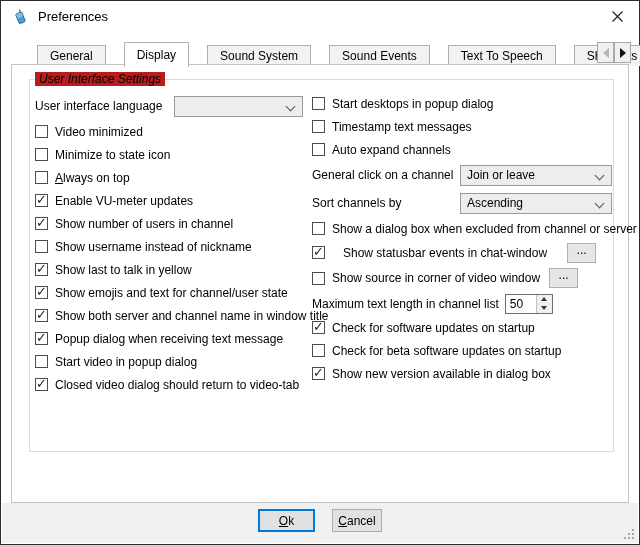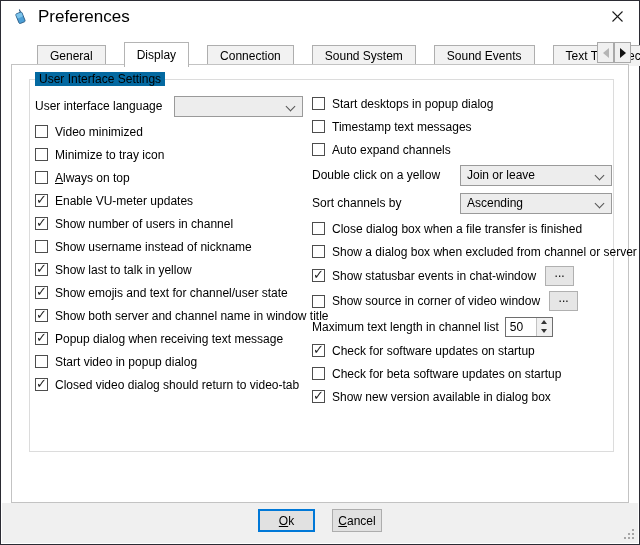--- a/index.html
+++ b/index.html
@@ -3,49 +3,49 @@
 <meta charset="utf-8">
 <style>
   html,body{margin:0;padding:0;background:#cfcfcf;}
   body{width:640px;height:545px;position:relative;overflow:hidden;
        font-family:"Liberation Sans","DejaVu Sans",sans-serif;font-size:12px;color:#000;}
   .window{position:absolute;inset:0;background:#ffffff;border:1px solid #2b2b33;box-sizing:border-box;}
 
   
   .titlebar{position:absolute;top:0;left:0;right:0;height:31px;background:#fff;display:flex;align-items:center;}
   .app-icon{margin-left:11px;width:16px;height:16px;flex:none;}
-  .title-text{margin-left:10px;font-size:17px;}
+  .title-text{margin-left:10px;font-size:13px;}
   .close-btn{position:absolute;right:5px;top:3px;width:34px;height:25px;display:flex;align-items:center;justify-content:center;background:transparent;}
 
   
   .tabbar{position:absolute;top:38px;left:10px;right:10px;height:26px;}
   .tabs{position:absolute;left:7px;bottom:-1px;display:flex;align-items:flex-end;}
   .tab{height:21px;line-height:21px;padding:0 12px;background:#f2f2f2;border:1px solid #aeaeae;
        border-bottom:none;margin-right:-1px;white-space:nowrap;box-sizing:border-box;margin-left:19px;}
   .tab.active{height:25px;line-height:24px;background:#fff;position:relative;z-index:3;
        border-color:#b4b4b4;margin-bottom:-1px;padding-bottom:1px;}
   .tab.clipped{max-width:36px;overflow:hidden;}
   .tab-arrows{position:absolute;right:-2px;bottom:2px;display:flex;z-index:4;}
   .tab-arrow{width:17px;height:21px;background:#f0f0f0;border:1px solid #a9a9a9;box-sizing:border-box;
        display:flex;align-items:center;justify-content:center;}
   .tri{width:0;height:0;border-style:solid;}
   .tri-left{border-width:5px 6px 5px 0;border-color:transparent #b5b5b5 transparent transparent;}
   .tri-right{border-width:5px 0 5px 6px;border-color:transparent transparent transparent #111;}
 
   
   .pane{position:absolute;left:10px;top:63px;right:10px;bottom:41px;background:#fff;border:1px solid #c3c3c3;box-sizing:border-box;}
   .group{position:absolute;left:17px;top:14px;width:583px;height:371px;border:1px solid #dcdcdc;}
-  .legend{position:absolute;top:-8px;left:5px;background:#0369a1;padding:0 4px;white-space:nowrap;}
+  .legend{position:absolute;top:-8px;left:5px;background:#b91c1c;padding:0 4px;white-space:nowrap;font-style:italic;}
 
   .col-left{position:absolute;left:5px;top:12px;width:272px;}
   .col-right{position:absolute;left:282px;top:12px;width:300px;}
   .row{display:flex;align-items:center;height:23px;white-space:nowrap;}
   .row-lang{height:28px;}
   .row-combo{height:28px;}
-  .row-dots1{height:25px;}
+  .row-dots1{height:25px;gap:11px;}
   .row-dots2{height:26px;}
   .row-spin{height:25px;}
 
   .cb{width:13px;height:13px;border:1px solid #4d4d4d;background:#fff;margin-right:7px;
       position:relative;flex:none;box-sizing:border-box;}
   .cb.checked::after{content:"✓";position:absolute;left:0px;top:-3px;font-size:13px;color:#1f1f1f;font-weight:bold;}
 
   .lbl{white-space:nowrap;}
   .lang-label{width:139px;flex:none;}
   .rc-label{width:148px;flex:none;}
@@ -96,21 +96,20 @@
         <line x1="0.5" y1="0.5" x2="10.5" y2="10.5" stroke="#1a1a1a" stroke-width="1.1"></line>
         <line x1="10.5" y1="0.5" x2="0.5" y2="10.5" stroke="#1a1a1a" stroke-width="1.1"></line>
       </svg>
     </div>
   </div>
 
   <div class="tabbar">
     <div class="tabs">
       <div class="tab">General</div>
       <div class="tab active">Display</div>
-      <div class="tab">Connection</div>
       <div class="tab">Sound System</div>
       <div class="tab">Sound Events</div>
       <div class="tab">Text To Speech</div>
       <div class="tab">Shortcuts</div>
       <div class="tab clipped">Video</div>
     </div>
     <div class="tab-arrows">
       <div class="tab-arrow">
         <span class="tri tri-left"></span>
       </div>
@@ -132,21 +131,21 @@
             <span class="chev"></span>
           </div>
         </div>
 
         <div class="row">
           <span class="cb"></span>
           <span class="lbl">Video minimized</span>
         </div>
         <div class="row">
           <span class="cb"></span>
-          <span class="lbl">Minimize to tray icon</span>
+          <span class="lbl">Minimize to state icon</span>
         </div>
         <div class="row">
           <span class="cb"></span>
           <span class="lbl mn"><u>A</u>lways on top</span>
         </div>
         <div class="row">
           <span class="cb checked"></span>
           <span class="lbl">Enable VU-meter updates</span>
         </div>
         <div class="row">
@@ -191,38 +190,34 @@
         <div class="row">
           <span class="cb"></span>
           <span class="lbl">Timestamp text messages</span>
         </div>
         <div class="row">
           <span class="cb"></span>
           <span class="lbl">Auto expand channels</span>
         </div>
 
         <div class="row row-combo">
-          <span class="lbl rc-label">Double click on a yellow</span>
+          <span class="lbl rc-label">General click on a channel</span>
           <div class="combo combo-right">
             <span>Join or leave</span>
             <span class="chev"></span>
           </div>
         </div>
         <div class="row row-combo">
           <span class="lbl rc-label">Sort channels by</span>
           <div class="combo combo-right">
             <span>Ascending</span>
             <span class="chev"></span>
           </div>
         </div>
 
-        <div class="row">
-          <span class="cb"></span>
-          <span class="lbl">Close dialog box when a file transfer is finished</span>
-        </div>
         <div class="row">
           <span class="cb"></span>
           <span class="lbl">Show a dialog box when excluded from channel or server</span>
         </div>
 
         <div class="row row-dots1">
           <span class="cb checked"></span>
           <span class="lbl">Show statusbar events in chat-window</span>
           <div class="dots-btn">
             <span>...</span>

